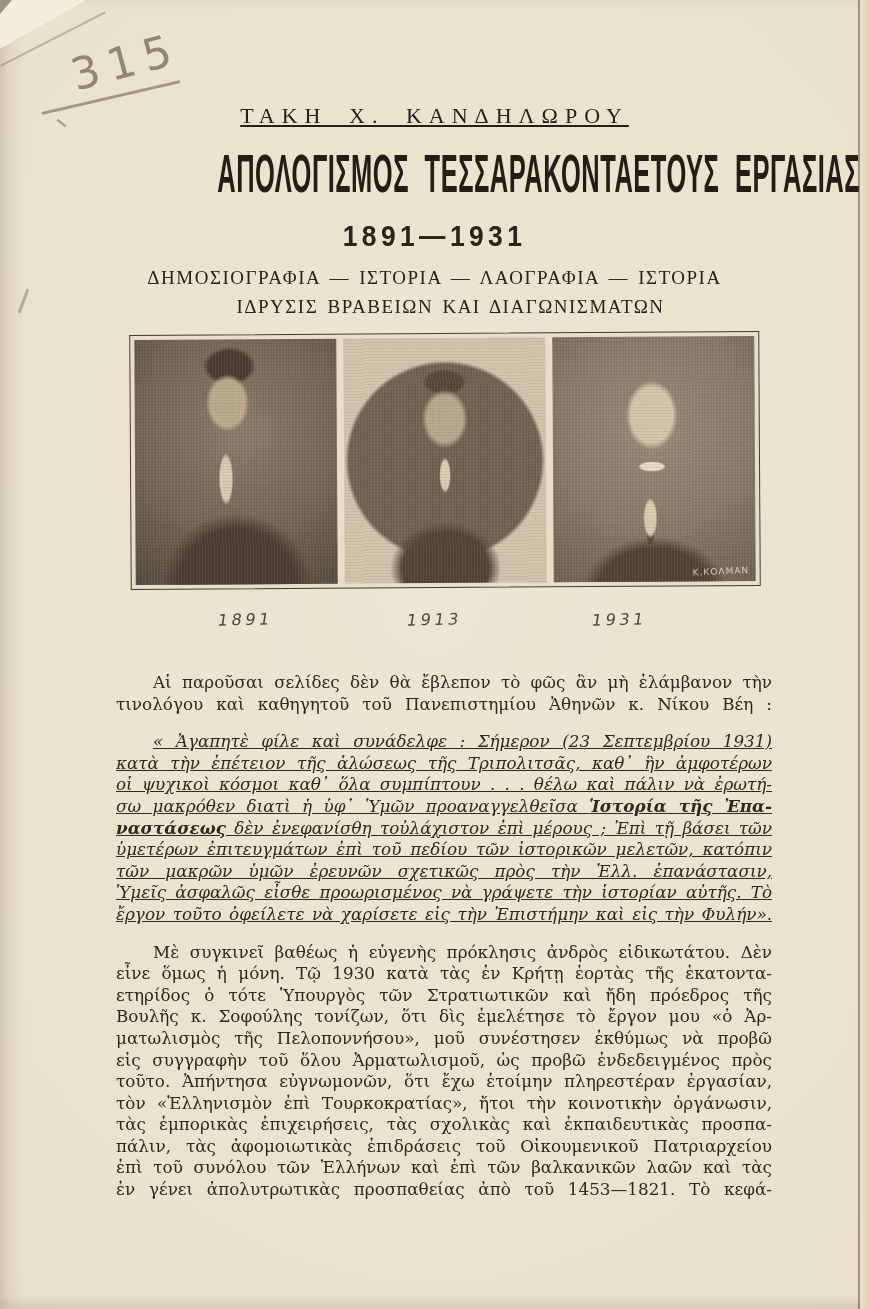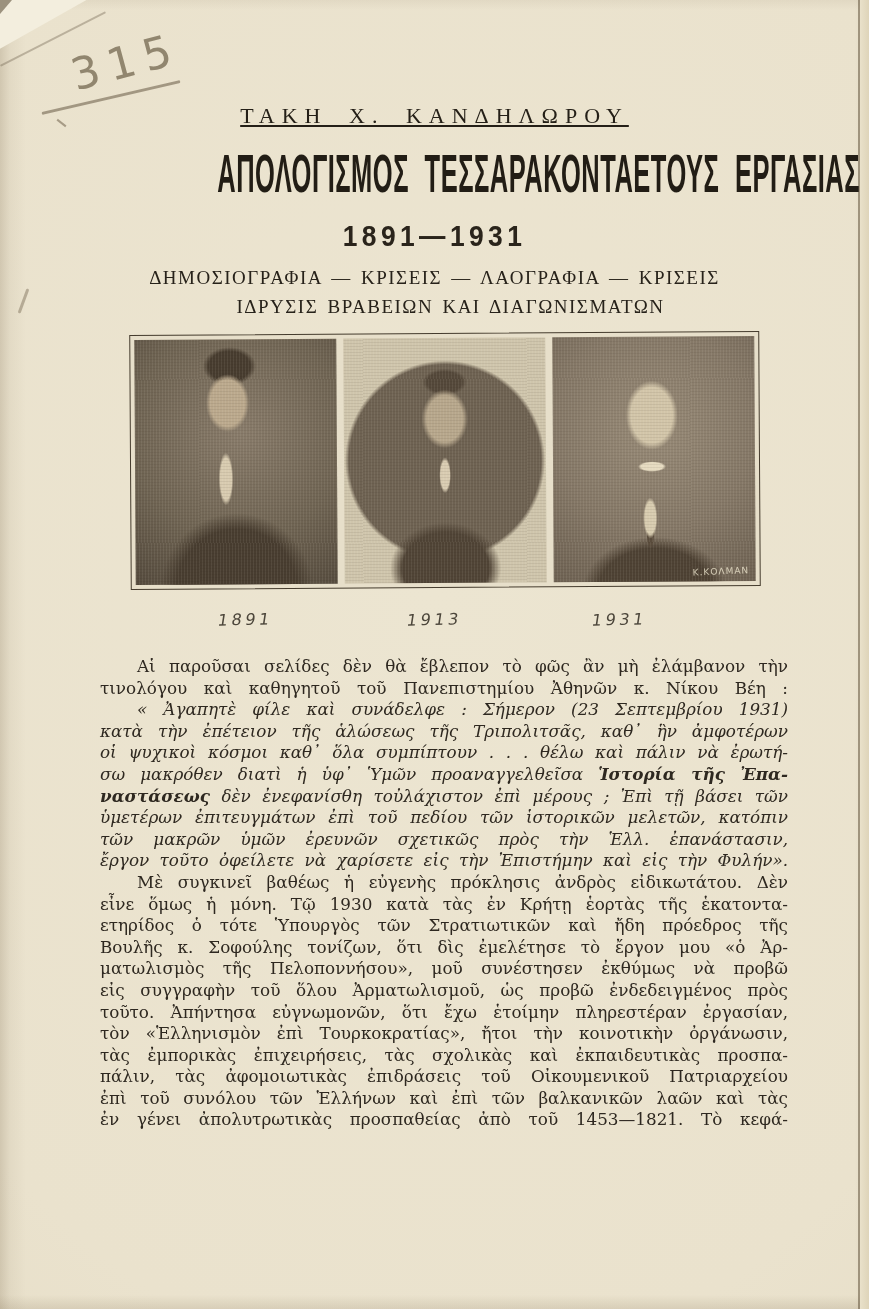--- a/index.html
+++ b/index.html
@@ -87,24 +87,24 @@
     color:rgba(238,230,206,.8);transform:rotate(-2deg);}
   .photo-caption{position:absolute;top:610px;font-family:"DejaVu Sans",sans-serif;
     font-size:16px;letter-spacing:3.5px;color:#4c463b;
     transform:skewX(-10deg) rotate(-1.5deg);}
   .caption-1{left:218px;}
   .caption-2{left:407px;}
   .caption-3{left:592px;}
   
   .body-text{position:absolute;left:100px;top:656px;width:688px;
     font-family:"DejaVu Serif",serif;font-size:16.8px;line-height:21.6px;color:#2e2820;}
-  .para{margin:0;}
+  .para{margin:16px;}
   .tline{text-align:justify;text-align-last:justify;height:21.6px;overflow:visible;}
   .tline.indent{padding-left:37px;}
-  .para.italic .tline{font-style:italic;}
+  .para.italic .tline{font-style:italic;text-decoration:underline;}
   .tline .bold{font-weight:700;}
 </style>
 </head>
 <body>
 
 <div class="page">
 
   <div class="corner-fold"></div>
   <div class="crease-line"></div>
   <div class="corner-nick"></div>
@@ -112,21 +112,21 @@
   <div class="edge-right-line"></div>
 
   <div class="pencil pencil-315">315</div>
   <div class="pencil pencil-underline"></div>
   <div class="pencil pencil-dash"></div>
   <div class="pencil pencil-margin-stroke"></div>
 
   <div class="author-line">ΤΑΚΗ Χ. ΚΑΝΔΗΛΩΡΟΥ</div>
   <div class="book-title">ΑΠΟΛΟΓΙΣΜΟΣ ΤΕΣΣΑΡΑΚΟΝΤΑΕΤΟΥΣ ΕΡΓΑΣΙΑΣ</div>
   <div class="years-range">1891—1931</div>
-  <div class="subtitle subtitle-1">ΔΗΜΟΣΙΟΓΡΑΦΙΑ — ΚΡΙΣΕΙΣ — ΛΑΟΓΡΑΦΙΑ — ΚΡΙΣΕΙΣ</div>
+  <div class="subtitle subtitle-1">ΔΗΜΟΣΙΟΓΡΑΦΙΑ — ΙΣΤΟΡΙΑ — ΛΑΟΓΡΑΦΙΑ — ΙΣΤΟΡΙΑ</div>
   <div class="subtitle subtitle-2">ΙΔΡΥΣΙΣ ΒΡΑΒΕΙΩΝ ΚΑΙ ΔΙΑΓΩΝΙΣΜΑΤΩΝ</div>
 
   <div class="photo-strip">
     <div class="photo photo-1891"></div>
     <div class="photo photo-1913"></div>
     <div class="photo photo-1931">
       <span class="photo-signature">Κ.ΚΟΛΜΑΝ</span>
     </div>
   </div>
 
@@ -140,20 +140,21 @@
         <div class="tline"><span>τινολόγου καὶ καθηγητοῦ τοῦ Πανεπιστημίου Ἀθηνῶν κ. Νίκου Βέη :</span></div>
       </div>
       <div class="para italic">
         <div class="tline indent"><span>« Ἀγαπητὲ φίλε καὶ συνάδελφε : Σήμερον (23 Σεπτεμβρίου 1931)</span></div>
         <div class="tline"><span>κατὰ τὴν ἐπέτειον τῆς ἁλώσεως τῆς Τριπολιτσᾶς, καθ᾽ ἣν ἀμφοτέρων</span></div>
         <div class="tline"><span>οἱ ψυχικοὶ κόσμοι καθ᾽ ὅλα συμπίπτουν . . . θέλω καὶ πάλιν νὰ ἐρωτή-</span></div>
         <div class="tline"><span>σω μακρόθεν διατὶ ἡ ὑφ᾽ Ὑμῶν προαναγγελθεῖσα </span><span class="bold">Ἱστορία τῆς Ἐπα-</span></div>
         <div class="tline"><span class="bold">ναστάσεως</span><span> δὲν ἐνεφανίσθη τοὐλάχιστον ἐπὶ μέρους ; Ἐπὶ τῇ βάσει τῶν</span></div>
         <div class="tline"><span>ὑμετέρων ἐπιτευγμάτων ἐπὶ τοῦ πεδίου τῶν ἱστορικῶν μελετῶν, κατόπιν</span></div>
         <div class="tline"><span>τῶν μακρῶν ὑμῶν ἐρευνῶν σχετικῶς πρὸς τὴν Ἑλλ. ἐπανάστασιν,</span></div>
+        <div class="tline"><span>Ὑμεῖς ἀσφαλῶς εἶσθε προωρισμένος νὰ γράψετε τὴν ἱστορίαν αὐτῆς. Τὸ</span></div>
         <div class="tline"><span>ἔργον τοῦτο ὀφείλετε νὰ χαρίσετε εἰς τὴν Ἐπιστήμην καὶ εἰς τὴν Φυλήν».</span></div>
       </div>
       <div class="para normal">
         <div class="tline indent"><span>Μὲ συγκινεῖ βαθέως ἡ εὐγενὴς πρόκλησις ἀνδρὸς εἰδικωτάτου. Δὲν</span></div>
         <div class="tline"><span>εἶνε ὅμως ἡ μόνη. Τῷ 1930 κατὰ τὰς ἐν Κρήτῃ ἑορτὰς τῆς ἑκατοντα-</span></div>
         <div class="tline"><span>ετηρίδος ὁ τότε Ὑπουργὸς τῶν Στρατιωτικῶν καὶ ἤδη πρόεδρος τῆς</span></div>
         <div class="tline"><span>Βουλῆς κ. Σοφούλης τονίζων, ὅτι δὶς ἐμελέτησε τὸ ἔργον μου «ὁ Ἀρ-</span></div>
         <div class="tline"><span>ματωλισμὸς τῆς Πελοποννήσου», μοῦ συνέστησεν ἐκθύμως νὰ προβῶ</span></div>
         <div class="tline"><span>εἰς συγγραφὴν τοῦ ὅλου Ἀρματωλισμοῦ, ὡς προβῶ ἐνδεδειγμένος πρὸς</span></div>
         <div class="tline"><span>τοῦτο. Ἀπήντησα εὐγνωμονῶν, ὅτι ἔχω ἑτοίμην πληρεστέραν ἐργασίαν,</span></div>

